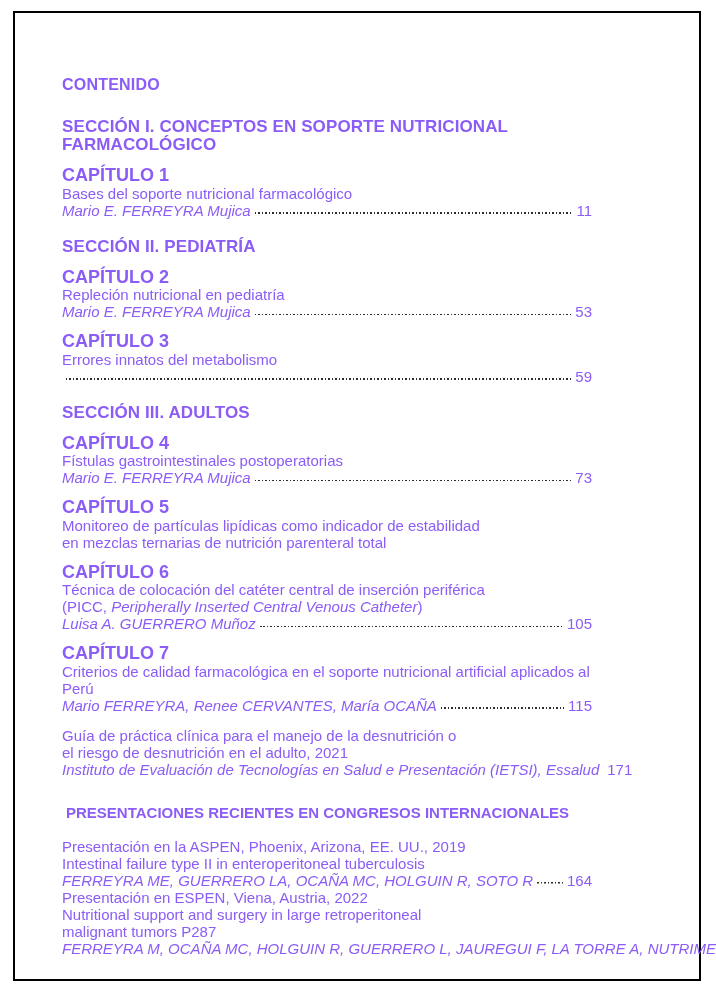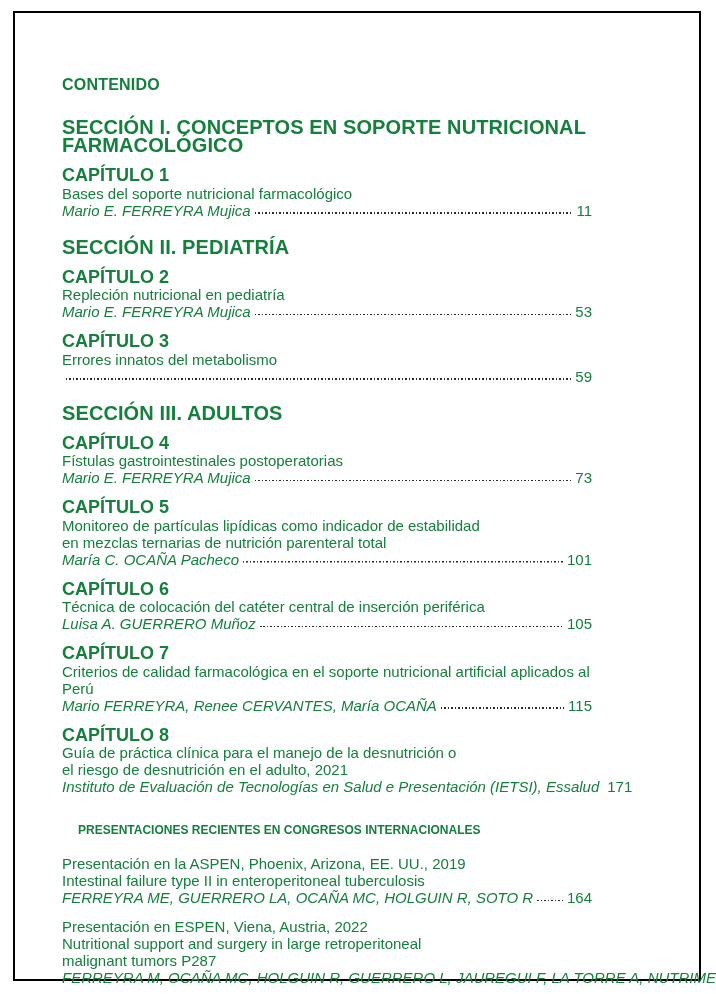--- a/index.html
+++ b/index.html
@@ -6,21 +6,21 @@
     margin: 0;
     padding: 0;
     background: #ffffff;
   }
   .canvas {
     position: relative;
     width: 716px;
     height: 994px;
     background: #ffffff;
     font-family: "Liberation Sans", sans-serif;
-    color: #15803d;
+    color: #8b5cf6;
     overflow: hidden;
     text-decoration: underline;
   }
   .frame {
     position: absolute;
     left: 13px;
     top: 11px;
     width: 688px;
     height: 970px;
     border: 2px solid #000000;
@@ -33,21 +33,21 @@
     width: 530px;
   }
   .doc-title {
     font-size: 16px;
     font-weight: bold;
     line-height: 18px;
     margin: 0 0 24px 0;
     letter-spacing: 0.2px;
   }
   .section-heading {
-    font-size: 20px;
+    font-size: 17px;
     font-weight: bold;
     line-height: 18px;
     margin: 19px 0 0 0;
     letter-spacing: 0.1px;
   }
   .chapter, .pres-item {
     margin-top: 13px;
   }
   .ch-label {
     font-size: 18px;
@@ -76,27 +76,27 @@
     background-position: left bottom;
     background-size: 100% 1.5px;
   }
   .pagenum {
     white-space: nowrap;
     font-style: italic;
   }
   .pagenum.upright { font-style: normal; }
   .italic { font-style: italic; }
   .pres-heading {
-    font-size: 12px;
+    font-size: 15px;
     font-weight: bold;
     line-height: 18px;
-    margin: 26px 0 14px 16px;
+    margin: 26px 0 14px 4px;
   }
   .pres-item { margin-top: 16px; }
-  .nogap { margin-top: 12px; }
+  .nogap { margin-top: 0; }
 </style>
 </head>
 <body>
 
 <div class="canvas">
   <div class="frame"></div>
   <div class="content">
 
     <div class="doc-title">CONTENIDO</div>
 
@@ -142,49 +142,44 @@
         <span class="author">Mario E. FERREYRA Mujica</span>
         <span class="leader"></span>
         <span class="pagenum upright">73</span>
       </div>
     </div>
 
     <div class="chapter">
       <div class="ch-label">CAPÍTULO 5</div>
       <div class="ch-line">Monitoreo de partículas lipídicas como indicador de estabilidad</div>
       <div class="ch-line">en mezclas ternarias de nutrición parenteral total</div>
-      <div class="toc-row">
-        <span class="author">María C. OCAÑA Pacheco</span>
-        <span class="leader"></span>
-        <span class="pagenum upright">101</span>
-      </div>
     </div>
 
     <div class="chapter">
       <div class="ch-label">CAPÍTULO 6</div>
       <div class="ch-line">Técnica de colocación del catéter central de inserción periférica</div>
+      <div class="ch-line"><span>(PICC, </span><span class="italic">Peripherally Inserted Central Venous Catheter</span><span>)</span></div>
       <div class="toc-row">
         <span class="author">Luisa A. GUERRERO Muñoz</span>
         <span class="leader"></span>
         <span class="pagenum upright">105</span>
       </div>
     </div>
 
     <div class="chapter">
       <div class="ch-label">CAPÍTULO 7</div>
       <div class="ch-line">Criterios de calidad farmacológica en el soporte nutricional artificial aplicados al Perú</div>
       <div class="toc-row">
         <span class="author">Mario FERREYRA, Renee CERVANTES, María OCAÑA</span>
         <span class="leader"></span>
         <span class="pagenum upright">115</span>
       </div>
     </div>
 
     <div class="chapter">
-      <div class="ch-label">CAPÍTULO 8</div>
       <div class="ch-line">Guía de práctica clínica para el manejo de la desnutrición o</div>
       <div class="ch-line">el riesgo de desnutrición en el adulto, 2021</div>
       <div class="toc-row">
         <span class="author">Instituto de Evaluación de Tecnologías en Salud e Presentación (IETSI), Essalud</span>
         <span class="leader"></span>
         <span class="pagenum upright">171</span>
       </div>
     </div>
 
     <div class="pres-heading">PRESENTACIONES RECIENTES EN CONGRESOS INTERNACIONALES</div>

